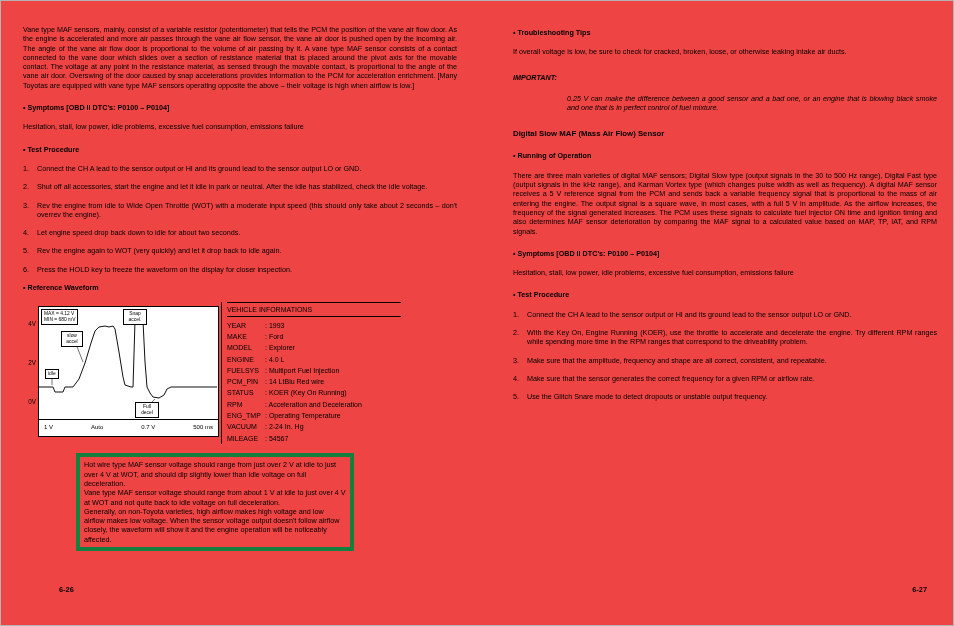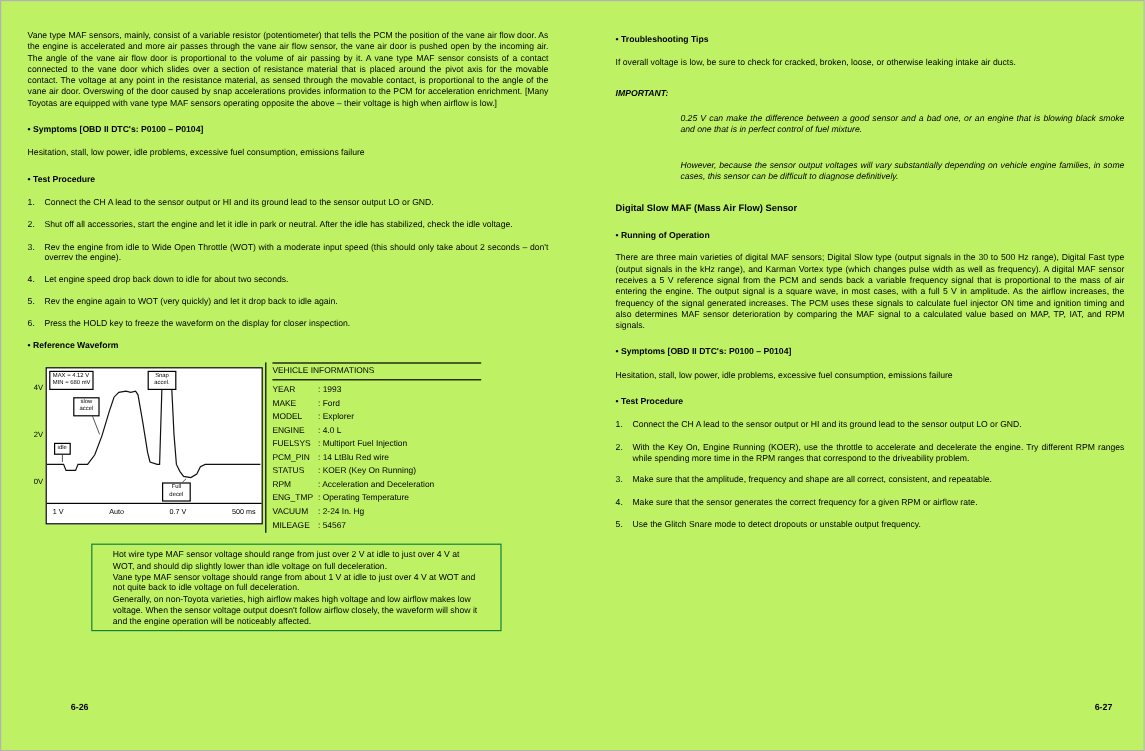--- a/index.html
+++ b/index.html
@@ -1,18 +1,18 @@
 <!DOCTYPE html>
 <html><head>
 <meta charset="utf-8">
 <style>
   * { margin:0; padding:0; box-sizing:border-box; }
   html,body { background:#e9e9e9; }
   body { width:954px; height:626px; font-family:"Liberation Sans", sans-serif; }
-  .sheet { position:relative; width:954px; height:626px; background:#bef264; border:1px solid #b3b3b3; overflow:hidden; }
+  .sheet { position:relative; width:954px; height:626px; background:#ef4444; border:1px solid #b3b3b3; overflow:hidden; }
   .col { position:absolute; top:24px; font-size:7.2px; line-height:9.3px; color:#000; }
   .col-left  { left:22px;  width:434px; }
   .col-right { left:512px; width:424px; }
   .para { text-align:justify; }
   .h-bullet { font-size:7.2px; font-weight:bold; margin:13px 0 10px; }
   .h-section { font-size:7.8px; font-weight:bold; margin:17px 0 12px; }
   .step { display:flex; margin-bottom:9px; }
   .step .num { flex:0 0 14px; }
   .step .txt { flex:1; text-align:justify; }
   
@@ -26,21 +26,21 @@
   .co-slow   { left:22px; top:24px; width:22px; }
   .co-snap   { left:84px; top:2px;  width:24px; }
   .co-idle   { left:6px;  top:62px; }
   .co-decel  { left:96px; top:95px; width:24px; }
   
   .vinfo { position:absolute; left:198px; top:0; width:180px; border-left:1px solid #000; padding-left:5px; }
   .vinfo-title { font-size:7px; border-top:1px solid #000; border-bottom:1px solid #000; padding:1.5px 0; margin-bottom:3px; }
   .vrow { display:flex; line-height:11.3px; font-size:7px; }
   .vrow .vlabel { flex:0 0 38px; }
   
-  .notebox { border:1px solid #15803d; margin:8px 0 0 53px; width:342px; padding:3px 17px; }
+  .notebox { border:4px solid #15803d; margin:8px 0 0 53px; width:278px; padding:3px 4px; }
   .notebox p { margin:0; }
   
   .important { display:flex; margin-top:16px; font-style:italic; }
   .imp-label { flex:0 0 54px; font-weight:bold; }
   .imp-body { flex:1; }
   .imp-body p { text-align:justify;margin-top:21px; }
   .mt9 { margin-top:9px; }
   .pagenum { position:absolute; top:584px; font-size:7.4px; font-weight:bold; color:#000; }
   .pagenum-left { left:22px;padding-left:36px; }
   .pagenum-right { right:26px;text-align:right; }
@@ -170,21 +170,20 @@
   </div>
 
   <div class="col col-right">
     <div class="h-bullet" style="margin-top:3px;">• Troubleshooting Tips</div>
     <p class="para">If overall voltage is low, be sure to check for cracked, broken, loose, or otherwise leaking intake air ducts.</p>
 
     <div class="important">
       <span class="imp-label">IMPORTANT:</span>
       <div class="imp-body">
         <p>0.25 V can make the difference between a good sensor and a bad one, or an engine that is blowing black smoke and one that is in perfect control of fuel mixture.</p>
-        <p>However, because the sensor output voltages will vary substantially depending on vehicle engine families, in some cases, this sensor can be difficult to diagnose definitively.</p>
       </div>
     </div>
 
     <div class="h-section">Digital Slow MAF (Mass Air Flow) Sensor</div>
 
     <div class="h-bullet">• Running of Operation</div>
     <p class="para">There are three main varieties of digital MAF sensors; Digital Slow type (output signals in the 30 to 500 Hz range), Digital Fast type (output signals in the kHz range), and Karman Vortex type (which changes pulse width as well as frequency). A digital MAF sensor receives a 5 V reference signal from the PCM and sends back a variable frequency signal that is proportional to the mass of air entering the engine. The output signal is a square wave, in most cases, with a full 5 V in amplitude. As the airflow increases, the frequency of the signal generated increases. The PCM uses these signals to calculate fuel injector ON time and ignition timing and also determines MAF sensor deterioration by comparing the MAF signal to a calculated value based on MAP, TP, IAT, and RPM signals.</p>
 
     <div class="h-bullet">• Symptoms [OBD II DTC's: P0100 – P0104]</div>
     <p class="para">Hesitation, stall, low power, idle problems, excessive fuel consumption, emissions failure</p>

